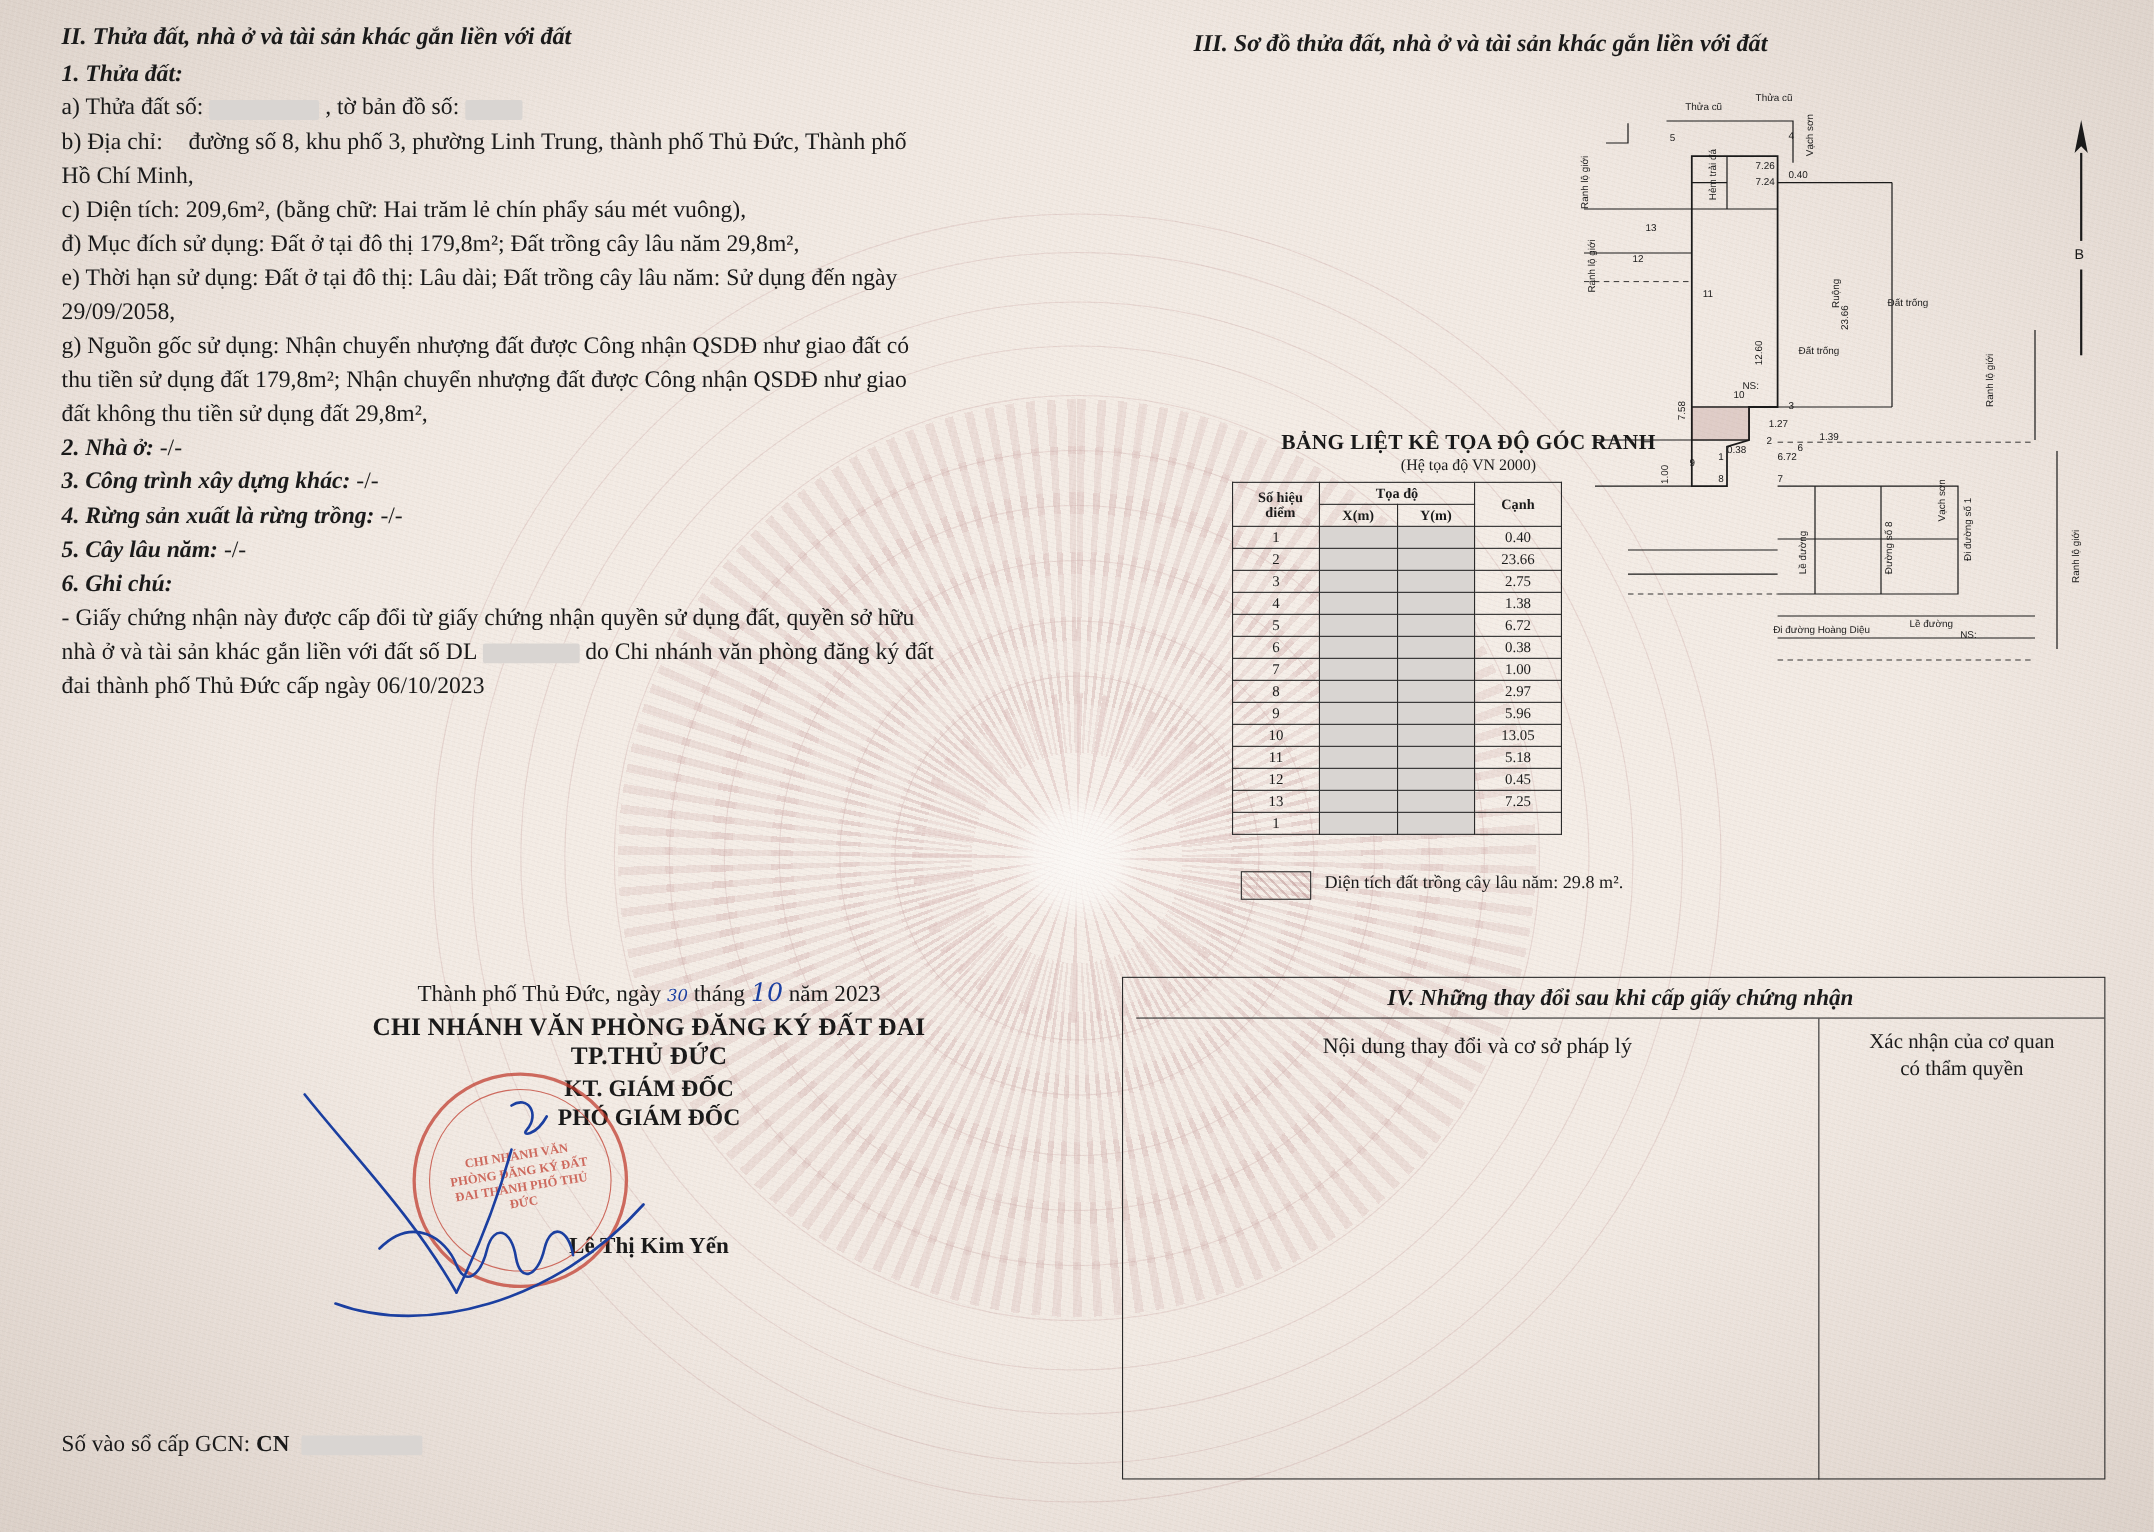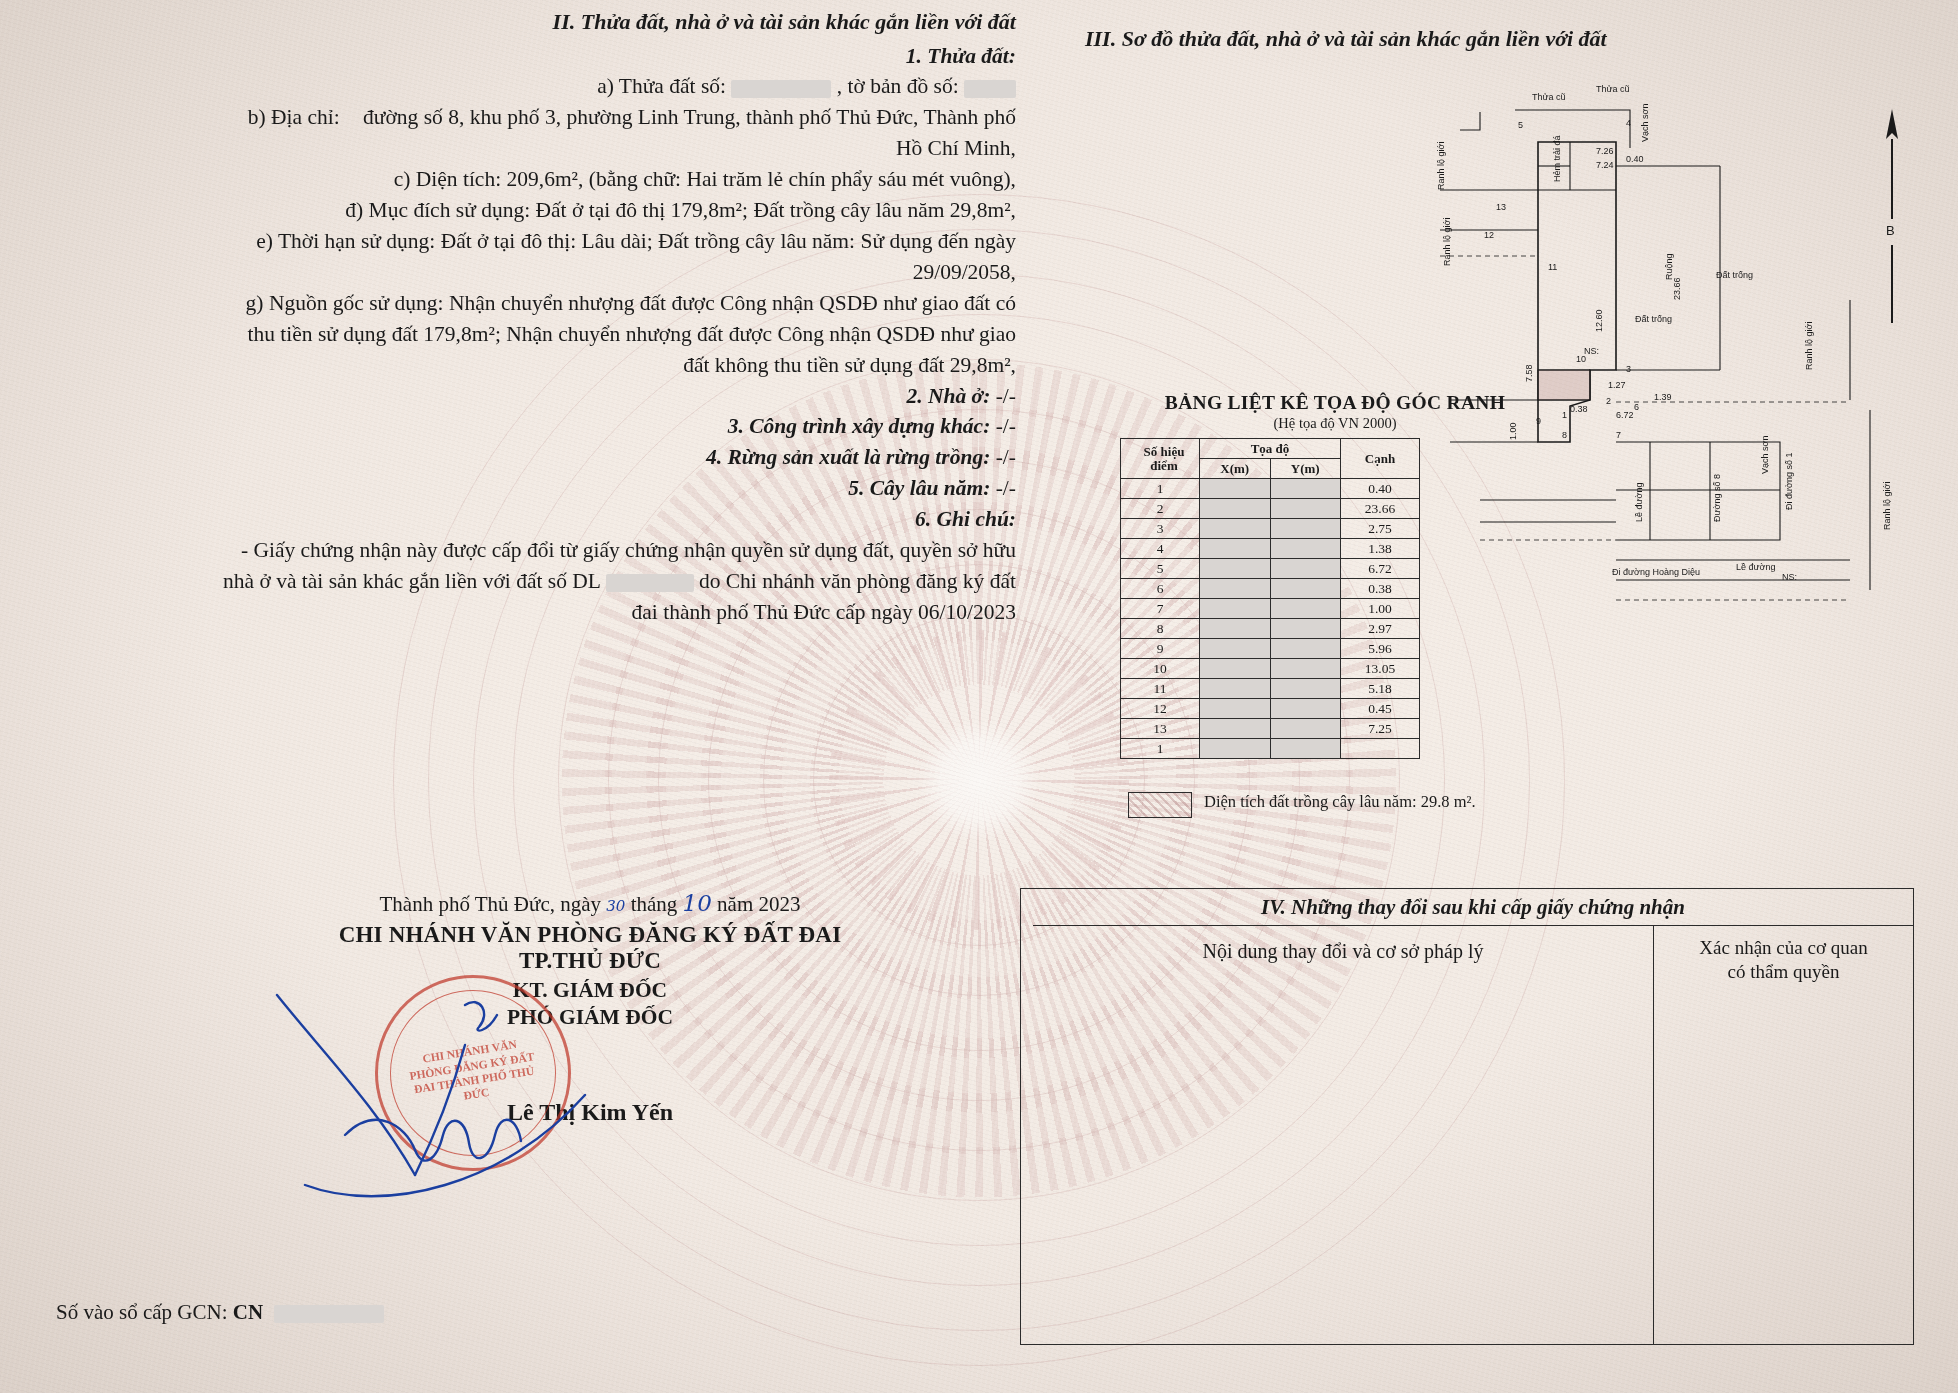--- a/index.html
+++ b/index.html
@@ -57,22 +57,22 @@
       repeating-linear-gradient(16deg, rgba(0,0,0,.022) 0 1px, rgba(0,0,0,0) 1px 4px);
     pointer-events:none;
   }
   #vignette{
     position:absolute;inset:0;pointer-events:none;
     background:radial-gradient(ellipse at 50% 45%, rgba(0,0,0,0) 55%, rgba(90,60,50,.10) 100%);
   }
 
   
   #left{
-    position:absolute;left:56px;top:7px;width:960px;
-    font-size:21.5px;line-height:1.345;text-align:right;
+    position:absolute;left:56px;top:18px;width:960px;
+    font-size:21.5px;line-height:1.345;
   }
   .h-sec{font-weight:bold;font-style:italic;font-size:22px;margin:0 0 5px 0;}
   .lvl1{margin-left:34px;}
   .lvl2{margin-left:56px;}
   .it-b{font-weight:bold;font-style:italic;}
   .redact{
     display:inline-block;vertical-align:middle;
     background:#d9d5d2;border-radius:2px;height:18px;
   }
   .row{margin:0 0 2px 0;}
@@ -105,21 +105,21 @@
     background:
       repeating-linear-gradient(45deg, rgba(170,120,120,.35) 0 2px, rgba(255,255,255,0) 2px 6px);
   }
 
   
   #sign{position:absolute;left:300px;top:890px;width:580px;text-align:center;}
   #sign .date{font-size:21px;}
   #sign .org{font-weight:bold;font-size:23px;margin-top:5px;letter-spacing:.2px;}
   #sign .kt{font-weight:bold;font-size:21.5px;margin-top:4px;}
   #sign .pho{font-weight:bold;font-size:21.5px;margin-top:2px;}
-  #sign .name{font-weight:bold;font-size:24px;margin-top:69px;}
+  #sign .name{font-weight:bold;font-size:21px;margin-top:91px;}
   .hand{font-family:"DejaVu Serif", serif;font-style:italic;color:#1b3fa0;}
   #stamp{
     position:absolute;left:375px;top:975px;width:190px;height:190px;border-radius:50%;
     border:3px solid #c0392b;opacity:.72;
     transform:rotate(-9deg);
   }
   #stamp:after{
     content:"";position:absolute;left:12px;top:12px;right:12px;bottom:12px;
     border:1.5px solid #c0392b;border-radius:50%;
   }

